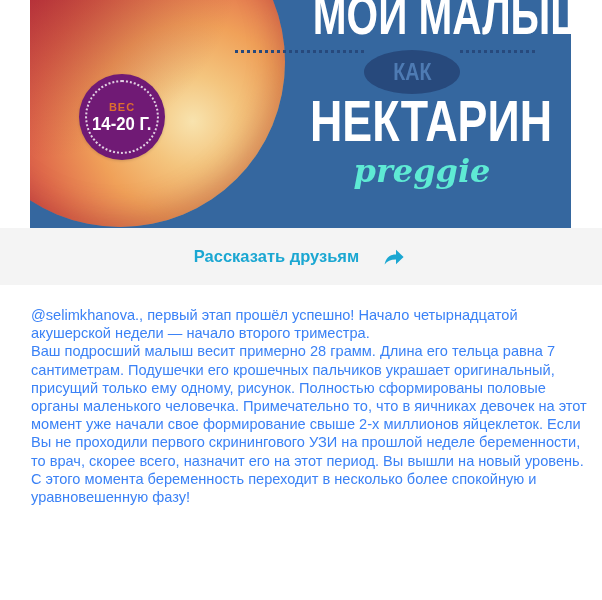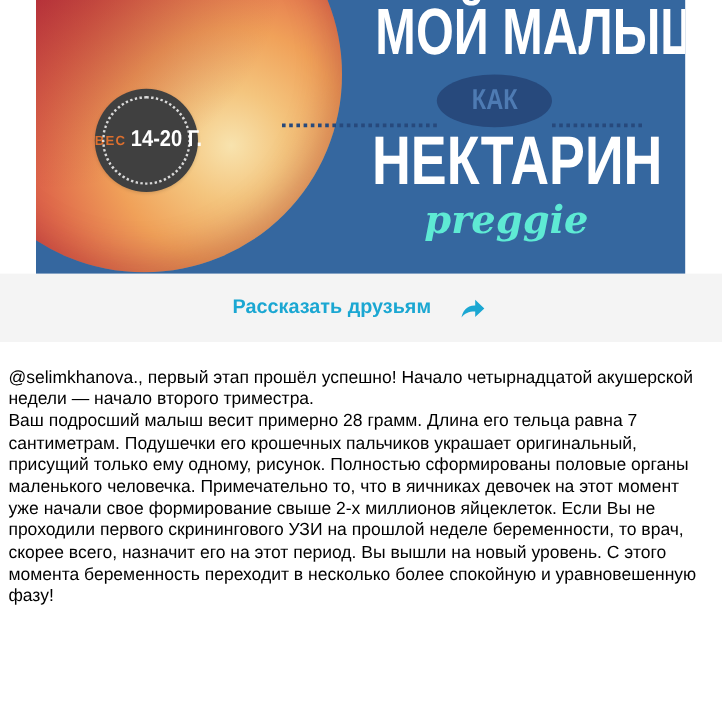--- a/index.html
+++ b/index.html
@@ -17,46 +17,46 @@
     position:absolute; left:-75px; top:-103px;
     width:330px; height:330px; border-radius:50%;
     background:
       radial-gradient(circle at 25% 18%, rgba(145,18,40,0.50) 0%, rgba(145,18,40,0) 55%),
       radial-gradient(circle at 72% 68%, #f8e3ae 0%, #f4c57e 14%, #f0a159 30%, #e06b4b 48%, #c93c44 66%, #b42c40 84%, #a62739 100%);
     box-shadow: inset -6px -10px 30px rgba(120,10,30,0.25);
   }
   .badge {
     position:absolute; left:49px; top:74px;
     width:86px; height:86px; border-radius:50%;
-    background:#404040;
-    display:flex; flex-direction:row; align-items:center; 
+    background:#701a75;
+    display:flex; flex-direction:column; align-items:center; justify-content:center;
     box-shadow:0 1px 3px rgba(0,0,0,0.15);
   }
   .badge::before {
     content:""; position:absolute; inset:6px; border-radius:50%;
     border:2px dotted rgba(255,255,255,0.8);
   }
   .badge-label {
     color:#dd6f2e; font-size:11px; font-weight:bold; letter-spacing:1px; margin-top:2px;
   }
   .badge-value {
     color:#ffffff; font-size:19px; font-weight:bold; letter-spacing:0px;
     transform:scaleX(0.88); white-space:nowrap;
   }
 
-  .title-area { position:absolute; left:252px; top:12px; width:280px; height:228px; }
+  .title-area { position:absolute; left:252px; top:0; width:280px; height:228px; }
   .t1 {
     position:absolute; top:-14px; left:0; width:100%;
     color:#ffffff; font-weight:bold; font-size:52px; line-height:56px;
     text-align:center; white-space:nowrap;
     transform:scale(0.78,1.05); transform-origin:center top;
   }
   .kak-row {
     position:absolute; left:-47px; top:50px; width:300px; height:44px;
-    display:flex; align-items:flex-end;
+    display:flex; align-items:flex-start;
   }
   .dotline { border-top:3px dotted #27497c; height:0; }
   .dotline.left  { width:129px; }
   .dotline.right { width:75px; }
   .lens {
     width:96px; height:44px; border-radius:50%;
     background:#27497c; flex:0 0 auto;
     display:flex; align-items:center; justify-content:center;
   }
   .lens span {
@@ -80,22 +80,22 @@
   .share-bar {
     width:602px; height:57px; background:#f4f4f4;
     display:flex; align-items:center; justify-content:center; gap:21px;
     cursor:pointer;
   }
   .share-label { color:#1ba7d2; font-weight:bold; font-size:16.5px; }
   .share-icon svg { display:block; }
 
   
   .article {
-    padding:21px 15px 0 7px;
-    color:#000000; font-size:14.6px; line-height:18.2px;
+    padding:21px 15px 0 31px;
+    color:#3b82f6; font-size:14.6px; line-height:18.2px;
   }
   .article p { margin:0; }
 </style>
 </head>
 <body>
 
 <div class="banner">
   <div class="fruit"></div>
 
   <div class="badge">

